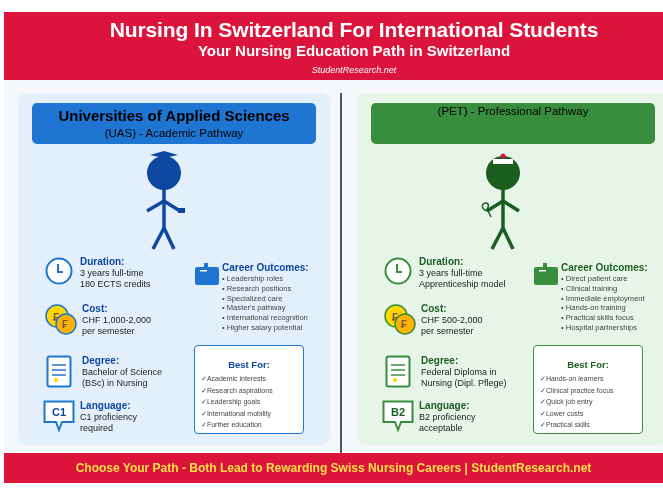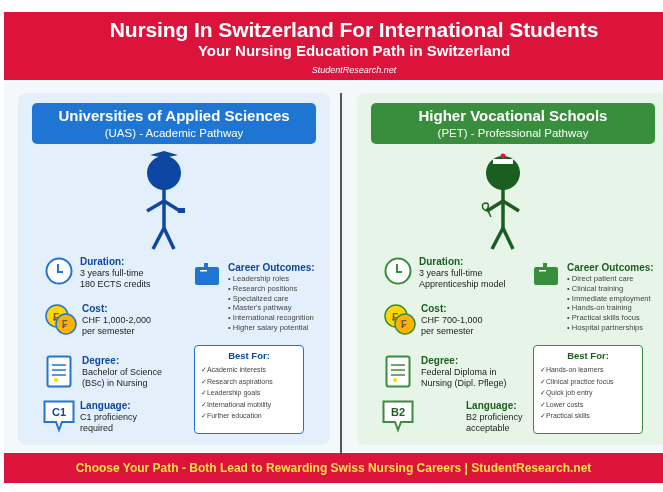--- a/index.html
+++ b/index.html
@@ -22,50 +22,50 @@
     position: absolute; left: 340px; top: 93px; width: 2px; height: 362px; background: #555;
   }
 
   .panel {
     position: absolute; top: 93px; height: 352px; border-radius: 8px;
   }
   .panel.uas { left: 18px; width: 312px; background: #e3f0fc; }
   .panel.pet { left: 357px; width: 310px; background: #e7f5e9; }
 
   .panel-header {
-    position: absolute; top: 10px; height: 41px; border-radius: 5px; color: #ffffff; text-align: center;
+    position: absolute; top: 10px; height: 41px; border-radius: 5px; color: #000000; text-align: center;
   }
   .uas .panel-header { left: 14px; width: 284px; background: #1e76d2; }
   .pet .panel-header { left: 14px; width: 284px; background: #388e3c; }
   .panel-header .ph-title { font-size: 15px; font-weight: bold; line-height: 18px; margin-top: 4px; }
   .panel-header .ph-sub { font-size: 11.5px; line-height: 15px; margin-top: 1px; }
 
   .figure { position: absolute; top: 58px; }
   .uas .figure { left: 110px; }
   .pet .figure { left: 110px; }
 
   .info { position: absolute; display: flex; }
   .info .icon { width: 30px; height: 30px; flex: none; }
   .info .txt { margin-left: 6px; }
   .info .lbl { font-size: 10px; font-weight: bold; line-height: 12px; }
   .uas .lbl { color: #0d47a1; }
   .pet .lbl { color: #1b5e20; }
   .info .val { font-size: 9px; line-height: 11px; color: #222; }
 
   .career { position: absolute; display: flex; }
   .career .icon { width: 28px; height: 24px; flex: none; }
-  .career .txt { margin-left: 6px; }
+  .career .txt { }
   .career .lbl { font-size: 10px; font-weight: bold; line-height: 12px; }
   .career ul { list-style: none; }
   .career li { font-size: 7.6px; line-height: 9.8px; color: #444; }
   .career li::before { content: "• "; }
 
   .bestfor {
     position: absolute; width: 110px; height: 89px; background: #fff;
-    border-radius: 4px; padding: 4px 6px;
+    border-radius: 4px; padding: 13px 6px;
   }
   .uas .bestfor { border: 1.5px solid #1e76d2; }
   .pet .bestfor { border: 1.5px solid #388e3c; }
   .bestfor .bf-title { font-size: 9.5px; font-weight: bold; text-align: center; line-height: 12px; margin-bottom: 2px; }
   .uas .bf-title { color: #0d47a1; }
   .pet .bf-title { color: #1b5e20; }
   .bestfor ul { list-style: none; }
   .bestfor li { font-size: 7px; line-height: 11.6px; color: #444; }
   .bestfor li::before { content: "\2713 "; }
 
@@ -185,21 +185,20 @@
       <li>International mobility</li>
       <li>Further education</li>
     </ul>
   </div>
 </div>
 
 <div class="divider"></div>
 
 <div class="panel pet">
   <div class="panel-header">
-    <div class="ph-title">Higher Vocational Schools</div>
     <div class="ph-sub">(PET) - Professional Pathway</div>
   </div>
 
   <svg class="figure" width="90" height="100" viewBox="0 0 90 100">
     <circle cx="36" cy="22" r="17" fill="#1b5e20"></circle>
     <rect x="26" y="8" width="20" height="5" fill="#fff"></rect>
     <circle cx="36" cy="5" r="2.5" fill="#dc143c"></circle>
     <line x1="36" y1="38" x2="36" y2="78" stroke="#1b5e20" stroke-width="3.5"></line>
     <line x1="36" y1="50" x2="20" y2="60" stroke="#1b5e20" stroke-width="3.5"></line>
     <line x1="36" y1="50" x2="52" y2="60" stroke="#1b5e20" stroke-width="3.5"></line>
@@ -222,41 +221,41 @@
 
   <div class="info" style="left:26px; top:210px;">
     <svg class="icon" style="width:36px;height:34px;" viewBox="0 0 36 34">
       <circle cx="13" cy="13" r="11" fill="#ffd600" stroke="#388e3c" stroke-width="1.5"></circle>
       <text x="9" y="18" font-size="11" font-weight="bold" fill="#795548" font-family="Liberation Sans, sans-serif">₣</text>
       <circle cx="22" cy="21" r="10" fill="#ffb300" stroke="#388e3c" stroke-width="1.5"></circle>
       <text x="18" y="25" font-size="10" font-weight="bold" fill="#795548" font-family="Liberation Sans, sans-serif">₣</text>
     </svg>
     <div class="txt" style="margin-left:2px;">
       <div class="lbl">Cost:</div>
-      <div class="val">CHF 700-1,000</div>
+      <div class="val">CHF 500-2,000</div>
       <div class="val">per semester</div>
     </div>
   </div>
 
   <div class="info" style="left:28px; top:262px;">
     <svg class="icon" style="width:26px;height:34px;" viewBox="0 0 26 34">
       <rect x="1.5" y="1.5" width="23" height="30" rx="2" fill="#fff" stroke="#388e3c" stroke-width="2"></rect>
       <line x1="6" y1="10" x2="20" y2="10" stroke="#388e3c" stroke-width="1.5"></line>
       <line x1="6" y1="15" x2="20" y2="15" stroke="#388e3c" stroke-width="1.5"></line>
       <line x1="6" y1="20" x2="20" y2="20" stroke="#388e3c" stroke-width="1.5"></line>
       <circle cx="10" cy="25" r="2" fill="#ffd600"></circle>
     </svg>
     <div class="txt" style="margin-left:10px;">
       <div class="lbl">Degree:</div>
       <div class="val">Federal Diploma in</div>
       <div class="val">Nursing (Dipl. Pflege)</div>
     </div>
   </div>
 
-  <div class="info" style="left:25px; top:307px;gap:47px;">
+  <div class="info" style="left:25px; top:307px;">
     <svg class="icon" style="width:32px;height:34px;" viewBox="0 0 32 34">
       <path d="M1.5,1.5 H30.5 V22 H19 L16,30 L13,22 H1.5 Z" fill="#fff" stroke="#388e3c" stroke-width="2"></path>
       <text x="16" y="16" text-anchor="middle" font-size="11" font-weight="bold" fill="#1b5e20" font-family="Liberation Sans, sans-serif">B2</text>
     </svg>
     <div class="txt" style="margin-left:5px;">
       <div class="lbl">Language:</div>
       <div class="val">B2 proficiency</div>
       <div class="val">acceptable</div>
     </div>
   </div>

